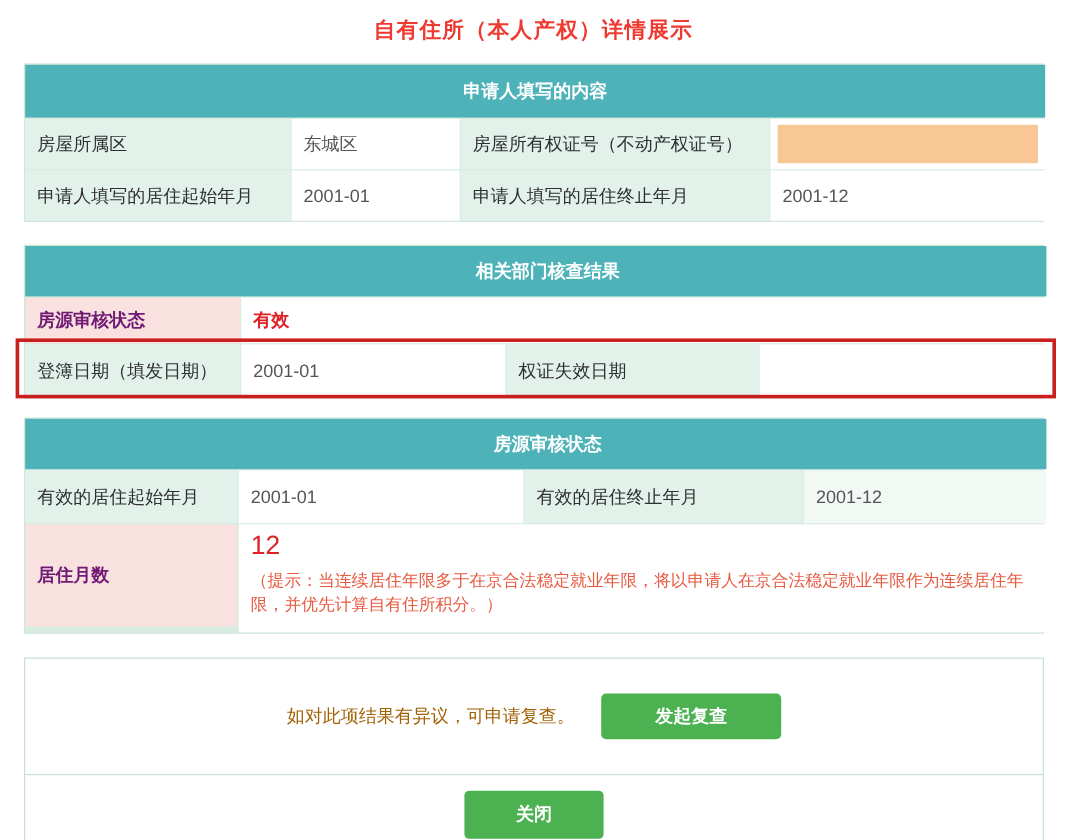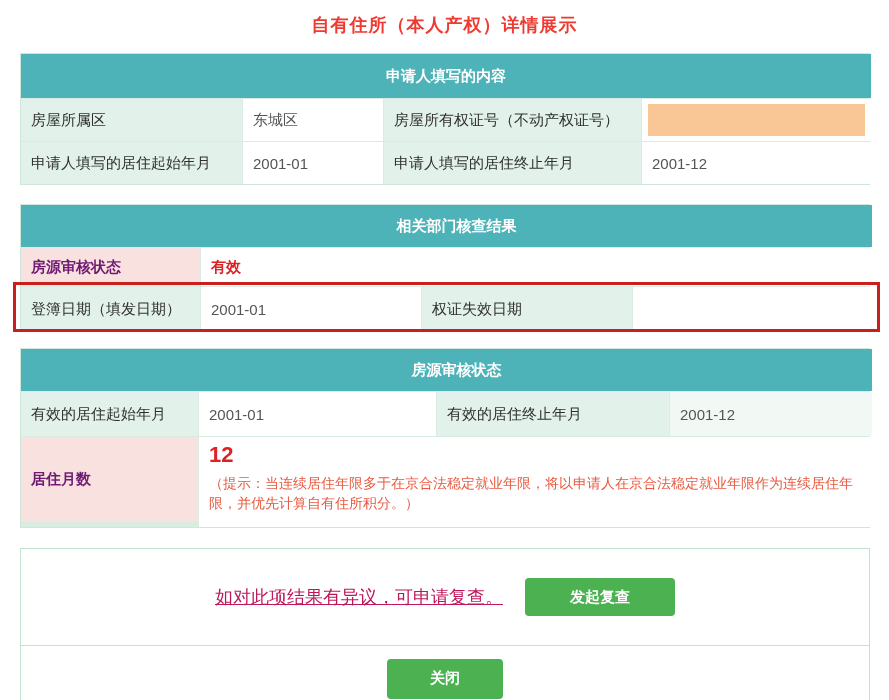--- a/index.html
+++ b/index.html
@@ -30,28 +30,28 @@
   .orange-cell { padding:4px 6px; }
   .orange-fill { flex:1; height:32px; background:#f8c795; }
 
   .span3 { grid-column:2 / -1; }
 
   .red-box { position:absolute; left:-8px; top:77px; width:867px; height:50px;
              border:3px solid #c9201d; pointer-events:none; }
 
   .months-cell { display:flex; flex-direction:column; align-items:flex-start;
                  justify-content:flex-start; padding:4px 10px 8px 10px; }
-  .months-num  { color:#dd2126; font-weight:bold; font-size:22px; line-height:28px; }
+  .months-num  { color:#dd2126; font-weight:normal; font-size:22px; line-height:28px; }
   .months-hint { color:#e85a40; font-size:14px; line-height:20px; margin-top:4px; }
 
   .footer-box { width:850px; margin:20px 0 0 20px; border:1px solid #c6e2cf; background:#ffffff; }
   .footer-row1 { height:97px; border-bottom:1px solid #c6e2cf; display:flex;
                  align-items:center; justify-content:center; gap:22px; }
   .footer-row2 { height:65px; display:flex; align-items:center; justify-content:center; }
-  .review-text { color:#be185d; font-size:18px;text-decoration:underline; }
+  .review-text { color:#a16207; font-size:15px; }
   .btn { background:#4bb151; color:#ffffff; border:none; border-radius:4px;
          font-size:15px; font-weight:bold; cursor:pointer;
          font-family:"Liberation Sans","DejaVu Sans",sans-serif; }
   .btn-review { width:150px; height:38px; }
   .btn-close  { width:116px; height:40px; }
 </style>
 </head>
 <body>
 
 <div class="page">

